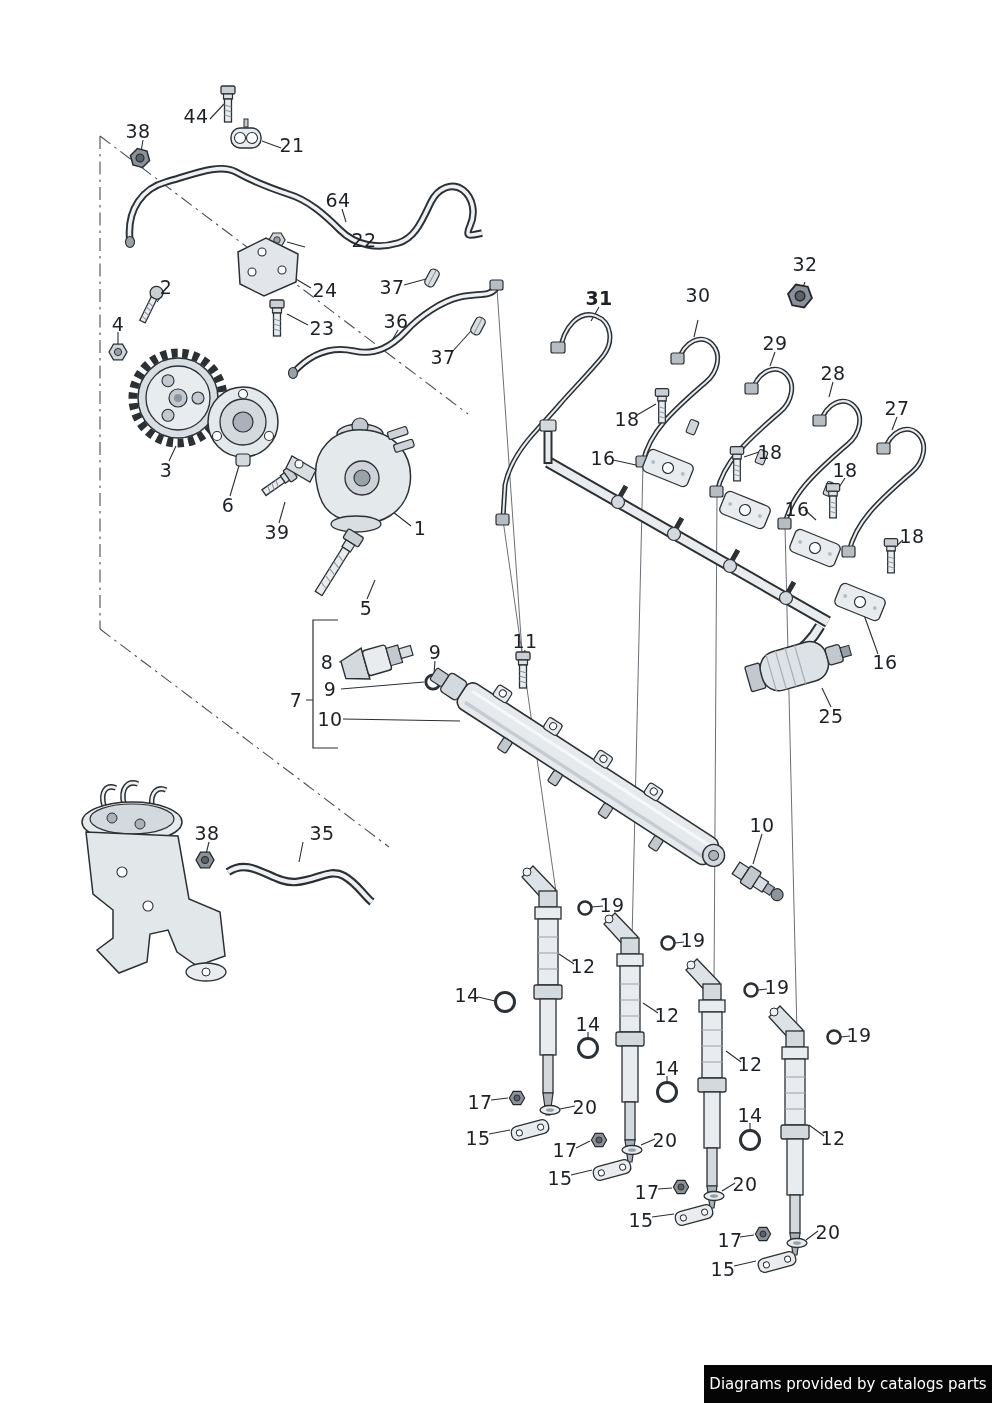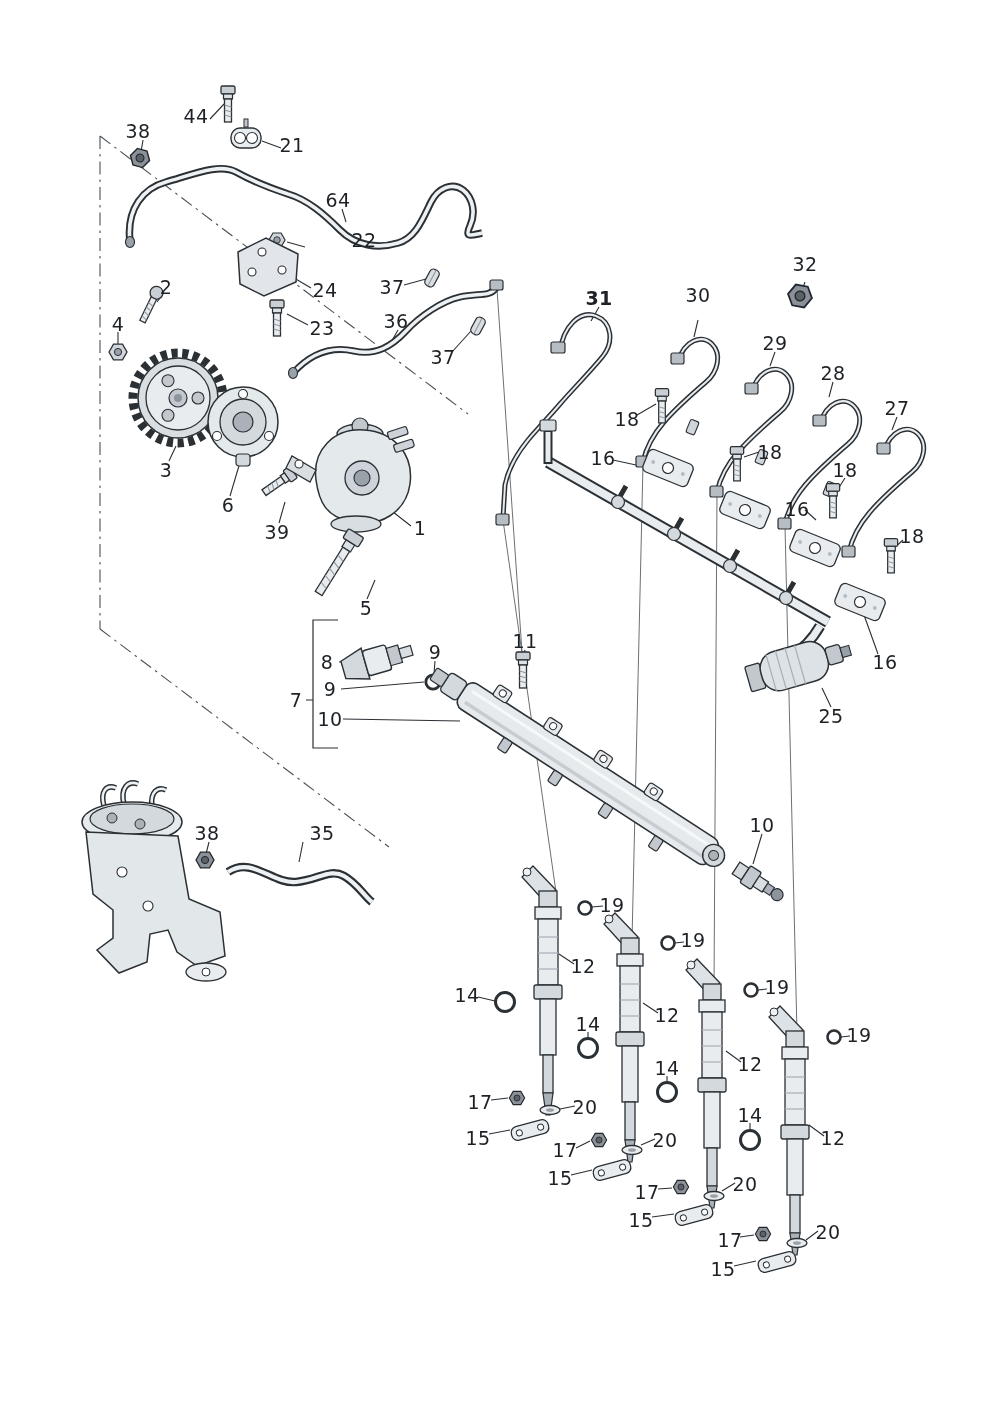--- a/index.html
+++ b/index.html
@@ -459,14 +459,17 @@
       <div class="part-label" style="left: 750px; top: 1115px;">14</div>
       <div class="part-label" style="left: 647px; top: 1192px;">17</div>
       <div class="part-label" style="left: 745px; top: 1184px;">20</div>
       <div class="part-label" style="left: 641px; top: 1220px;">15</div>
       <div class="part-label" style="left: 833px; top: 1138px;">12</div>
       <div class="part-label" style="left: 730px; top: 1240px;">17</div>
       <div class="part-label" style="left: 828px; top: 1232px;">20</div>
       <div class="part-label" style="left: 723px; top: 1269px;">15</div>
     </div>
 
-
+<div class="footer">
+  <span>Diagrams provided by catalogs parts</span>
 </div>
 
+</div>
+
 </body></html>

